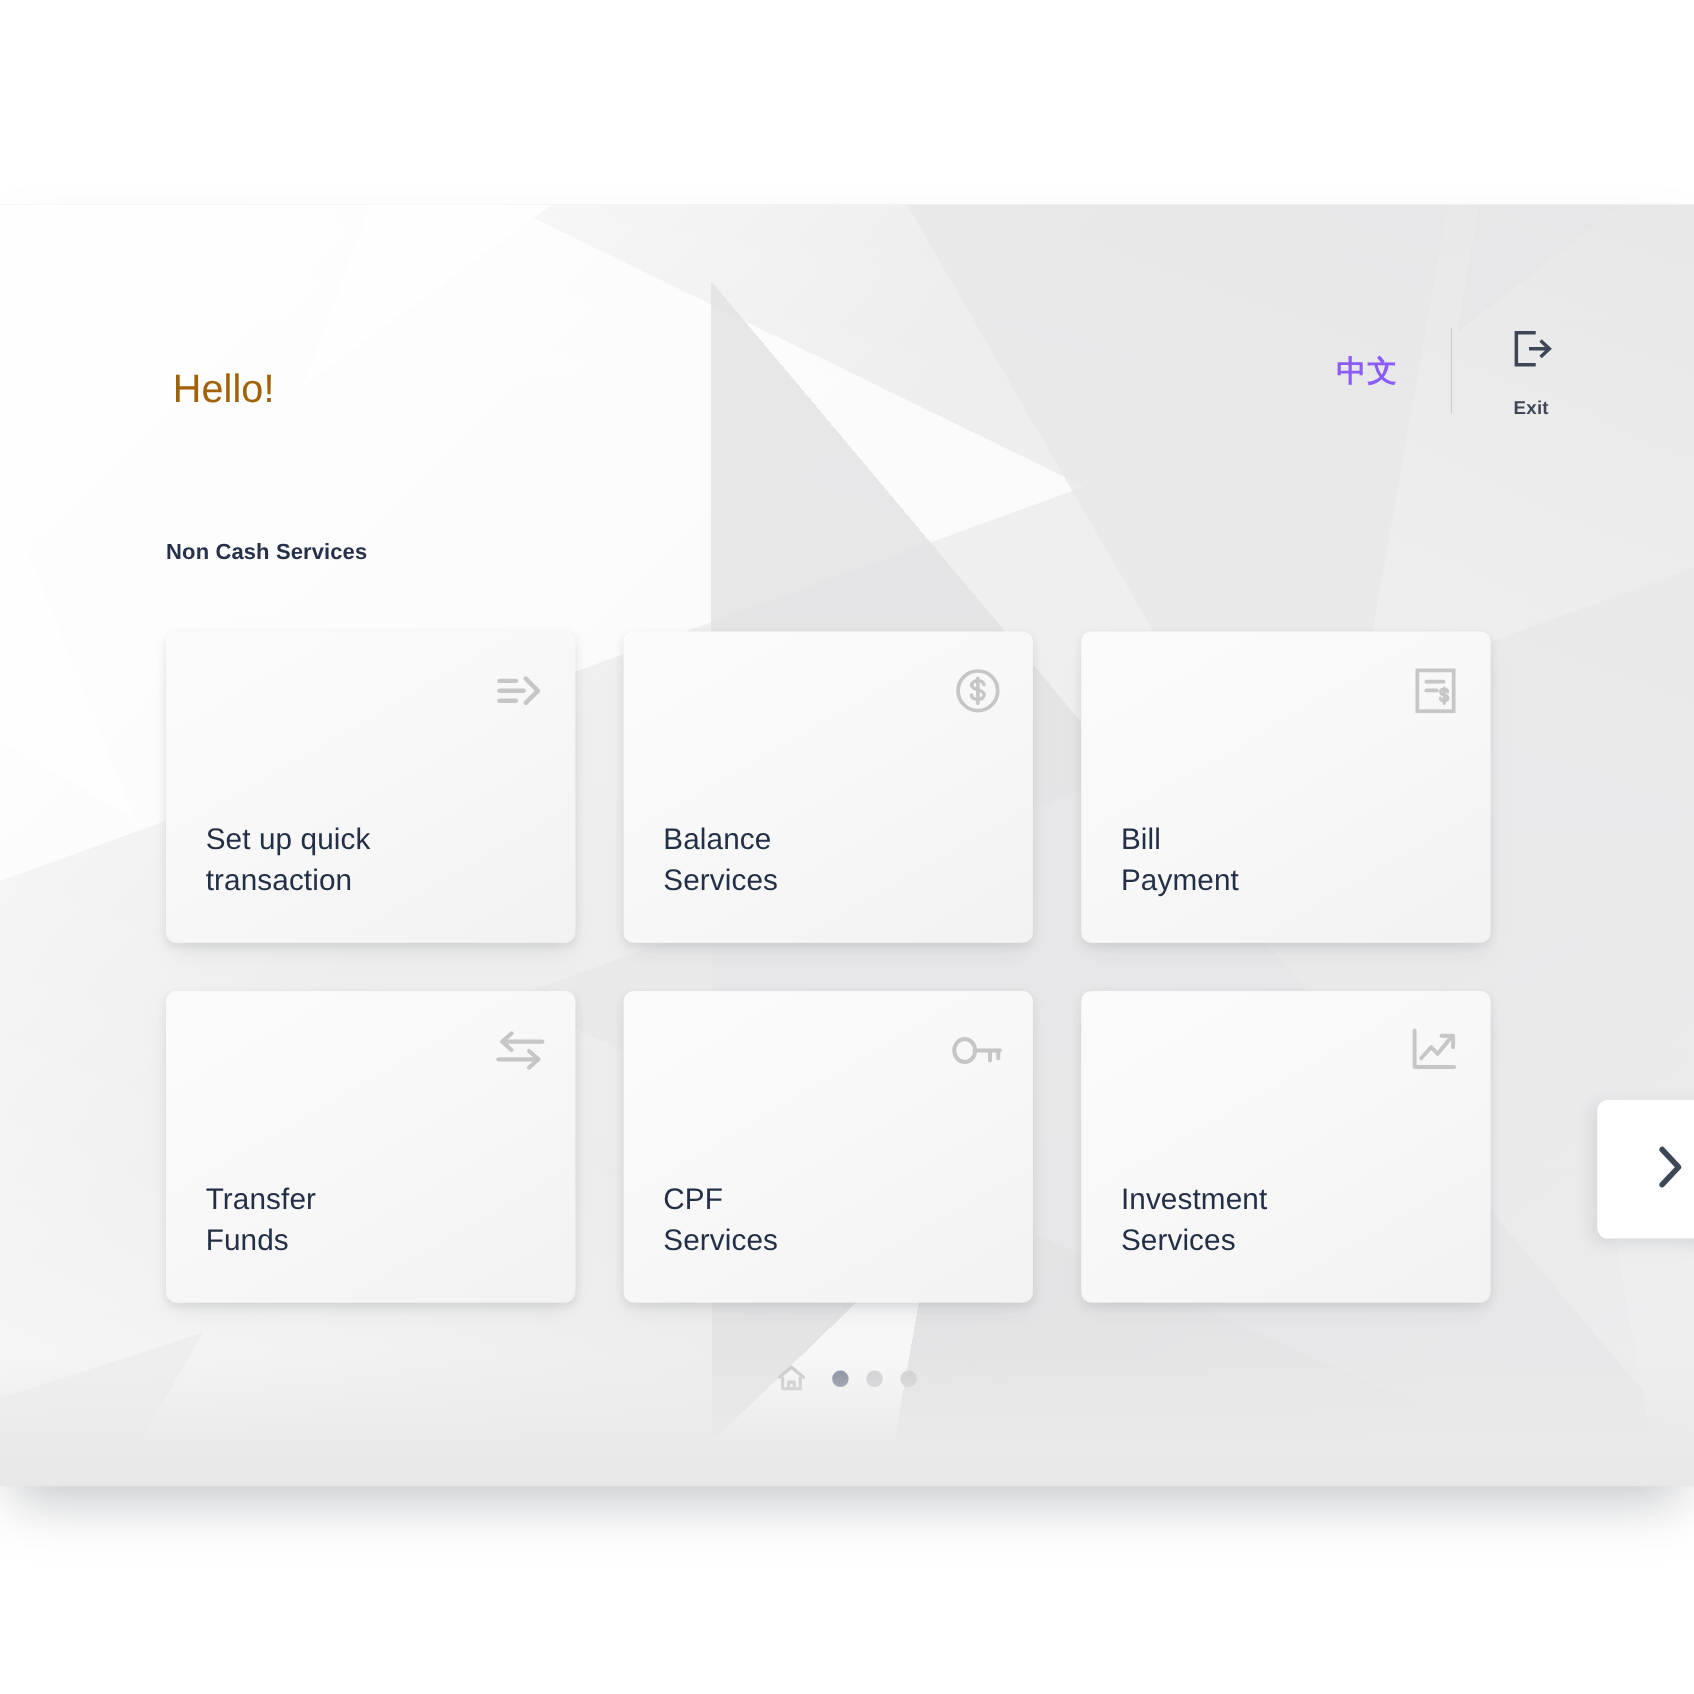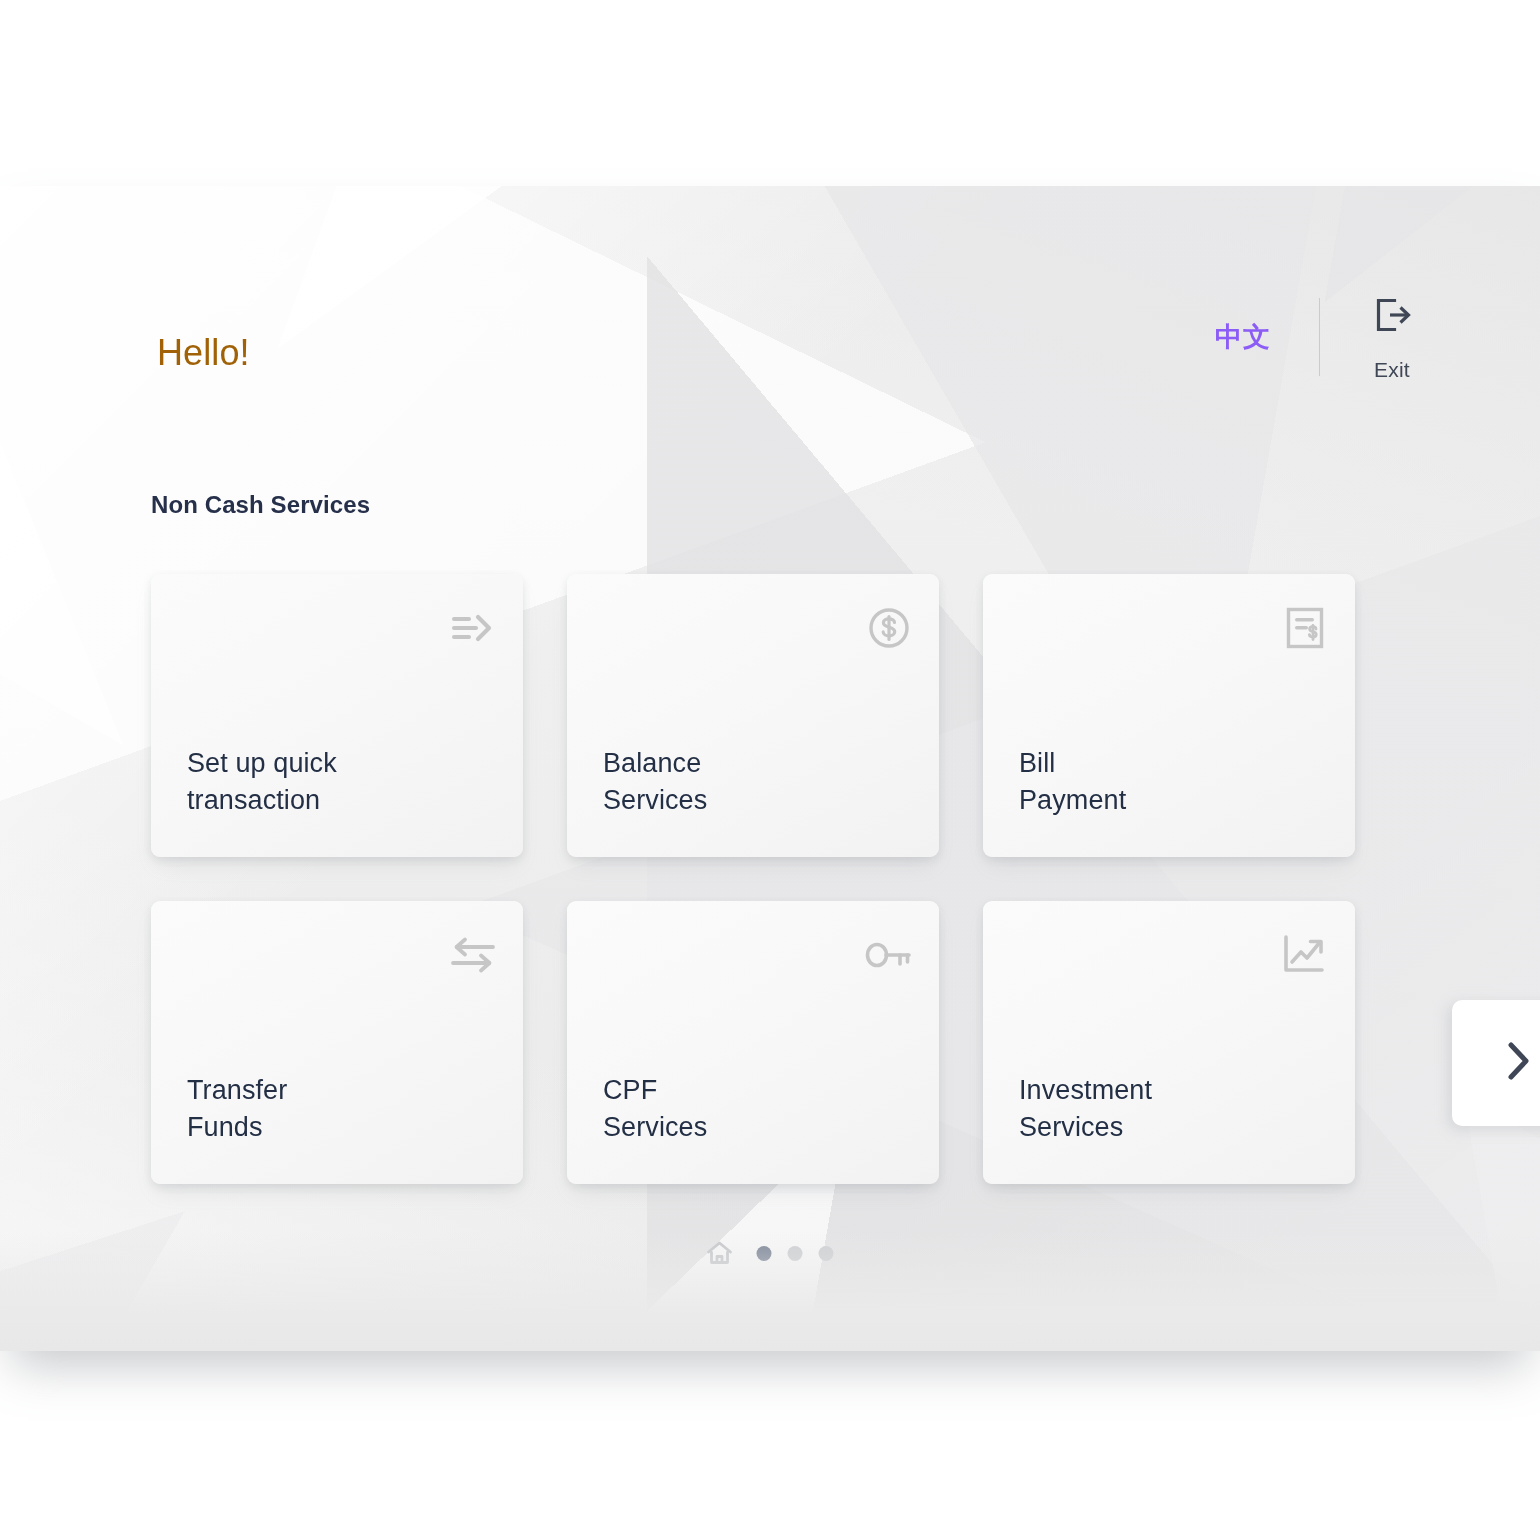--- a/index.html
+++ b/index.html
@@ -97,45 +97,46 @@
     margin: 0 34px 0 38px;
   }
   #exit-button {
     display: flex;
     flex-direction: column;
     align-items: center;
     cursor: pointer;
     width: 76px;
   }
   #exit-button .exit-label {
-    font-size: 21px;
+    font-size: 17px;
     color: #3f4757;
     margin-top: 16px;
     letter-spacing: .2px;
+    font-weight: bold;
   }
 
   
   #greeting-block {
     position: absolute;
     left: 157px;
     top: 142px;
     color: #a16207;
   }
   .greeting-line {
     font-size: 36px;
     font-weight: 300;
     line-height: 49px;
     letter-spacing: .1px;
     white-space: nowrap;
   }
   #section-title {
     position: absolute;
     left: 151px;
     top: 305px;
-    font-size: 24px;
+    font-size: 20px;
     font-weight: 700;
     color: #26304a;
     letter-spacing: .1px;
   }
 
   
   #service-grid {
     position: absolute;
     left: 151px;
     top: 388px;

